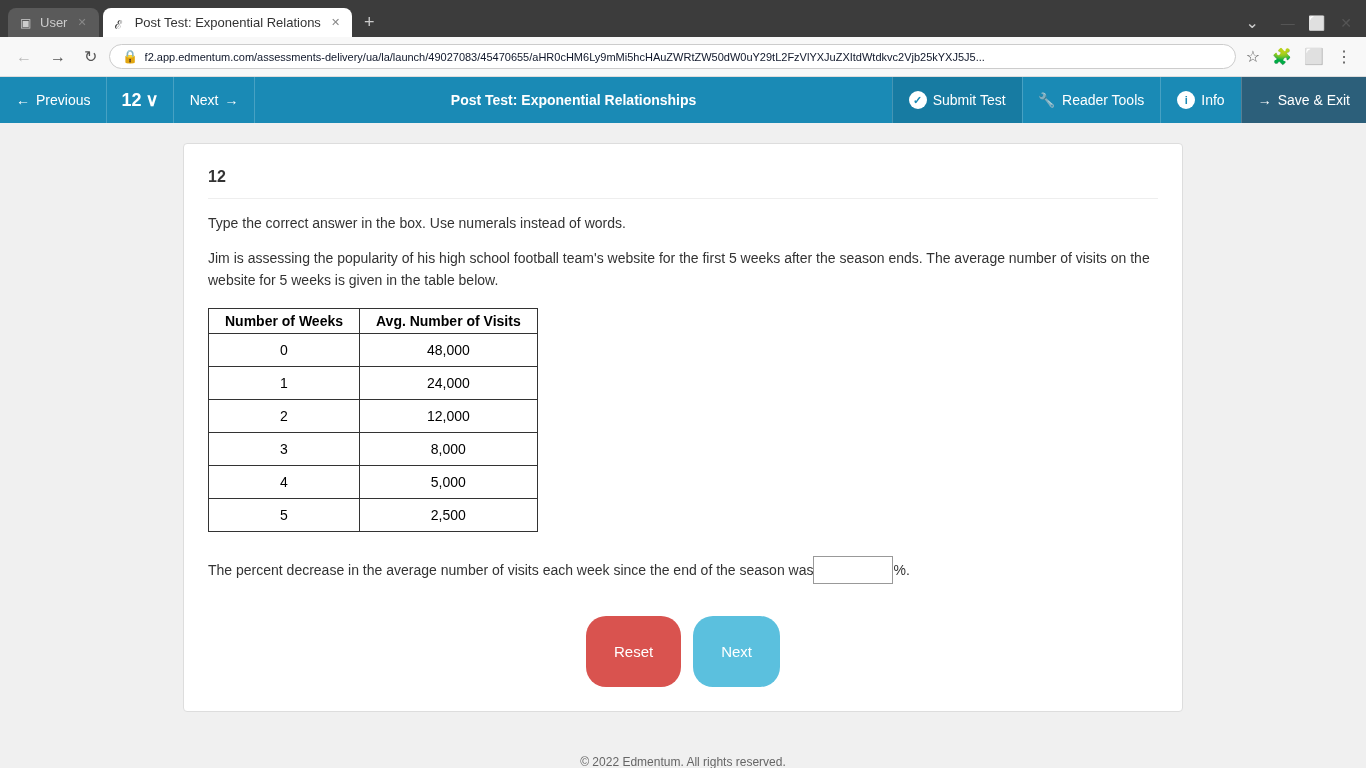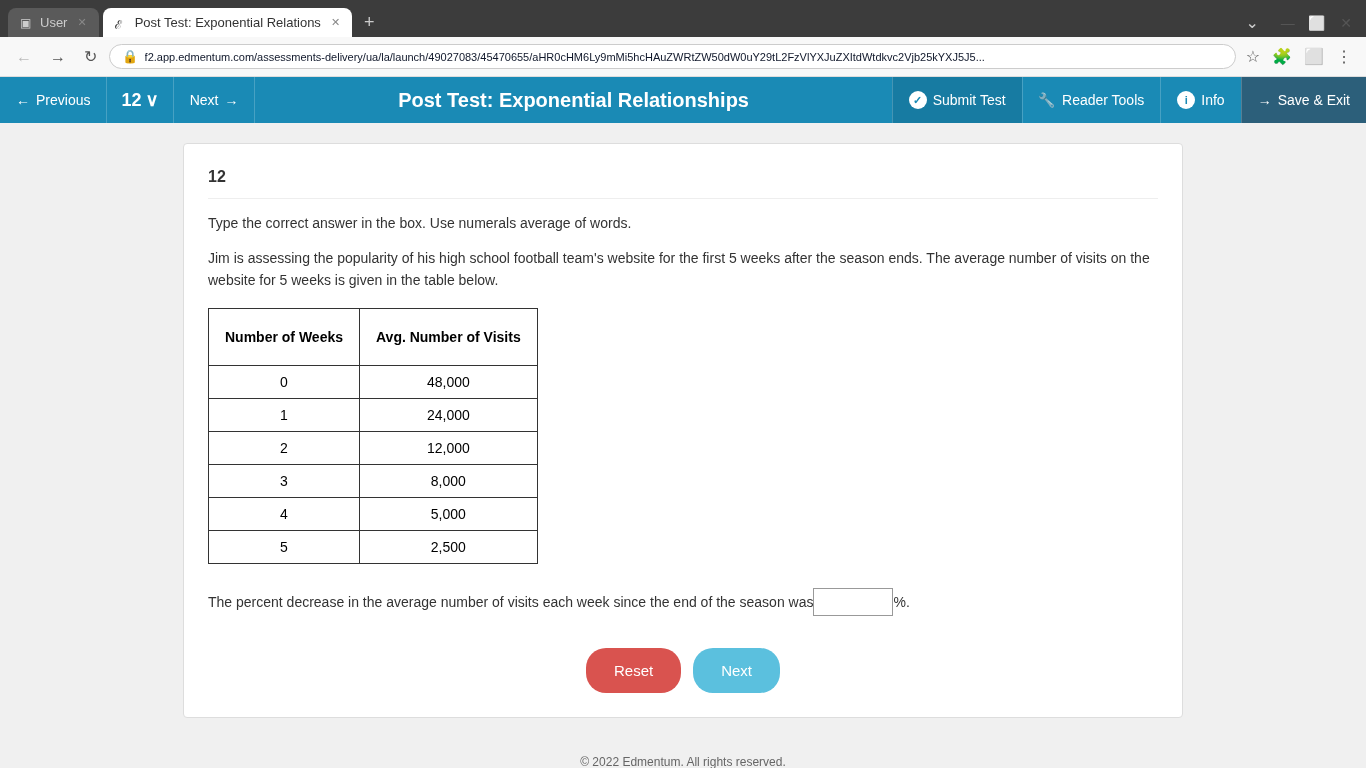--- a/index.html
+++ b/index.html
@@ -24,45 +24,45 @@
     .toolbar-icons { display: flex; gap: 4px; align-items: center; }
     .toolbar-icon-btn { background: none; border: none; font-size: 16px; color: #555; cursor: pointer; padding: 4px; border-radius: 50%; }
     .window-controls { display: flex; gap: 2px; margin-left: 4px; }
     .win-btn { background: none; border: none; font-size: 14px; color: #555; cursor: pointer; padding: 2px 6px; }
 
     
     .app-navbar { display: flex; align-items: stretch; background: #1a8ab5; height: 46px; }
     .nav-prev-btn { display: flex; align-items: center; gap: 6px; padding: 0 16px; color: #fff; font-size: 14px; cursor: pointer; border-right: 1px solid rgba(255,255,255,0.2); }
     .question-num { display: flex; align-items: center; gap: 4px; padding: 0 14px; color: #fff; font-size: 18px; font-weight: bold; cursor: pointer; border-right: 1px solid rgba(255,255,255,0.2); }
     .nav-next-btn { display: flex; align-items: center; gap: 6px; padding: 0 16px; color: #fff; font-size: 14px; cursor: pointer; border-right: 1px solid rgba(255,255,255,0.2); }
-    .test-title { flex: 1; display: flex; align-items: center; justify-content: center; color: #fff; font-size: 20px; font-weight: bold; }
+    .test-title { flex: 1; display: flex; align-items: center; justify-content: center; color: #fff; font-size: 14px; font-weight: bold; }
     .nav-actions { display: flex; align-items: stretch; }
     .nav-action-btn { display: flex; align-items: center; gap: 6px; padding: 0 16px; color: #fff; font-size: 14px; cursor: pointer; border-left: 1px solid rgba(255,255,255,0.2); }
     .nav-action-btn.submit { background: rgba(0,0,0,0.1); }
     .nav-action-btn.save-exit { background: #2c5f7a; }
 
     
     .main-content { padding: 20px; background: #f0f0f0; min-height: 620px; }
     .question-card { background: #fff; border: 1px solid #ddd; border-radius: 4px; padding: 24px; max-width: 1000px; margin: 0 auto; }
     .question-number { font-size: 16px; font-weight: bold; color: #333; margin-bottom: 16px; padding-bottom: 12px; border-bottom: 1px solid #eee; }
     .question-instruction { font-size: 14px; color: #333; margin-bottom: 16px; }
     .question-text { font-size: 14px; color: #333; line-height: 1.6; margin-bottom: 16px; }
 
     
     .data-table { border-collapse: collapse; margin-bottom: 24px; }
-    .data-table th { background: #fff; border: 1px solid #333; padding: 20px 16px; font-weight: bold; font-size: 14px; text-align: center; }
+    .data-table th { background: #fff; border: 1px solid #333; padding: 4px 16px; font-weight: bold; font-size: 14px; text-align: center; }
     .data-table td { border: 1px solid #333; padding: 8px 16px; font-size: 14px; text-align: center; }
 
     
     .answer-row { display: flex; align-items: center; font-size: 14px; color: #333; margin-bottom: 32px; }
     .answer-input { width: 80px; height: 28px; border: 1px solid #999; padding: 2px 6px; font-size: 14px; text-align: center; }
 
     
     .action-buttons { display: flex; gap: 12px; justify-content: center; }
-    .reset-btn { background: #d9534f; color: #fff; border: none; border-radius: 20px; padding: 14px 28px; font-size: 15px; cursor: pointer; }
+    .reset-btn { background: #d9534f; color: #fff; border: none; border-radius: 20px; padding: 27px 28px; font-size: 15px; cursor: pointer; }
     .next-btn { background: #5bc0de; color: #fff; border: none; border-radius: 20px; padding: 10px 28px; font-size: 15px; cursor: pointer; }
 
     
     .footer { text-align: center; padding: 12px; font-size: 12px; color: #666; background: #f0f0f0; }
 
     .circle-icon { display: inline-flex; align-items: center; justify-content: center; width: 18px; height: 18px; border-radius: 50%; font-size: 11px; font-weight: bold; }
     .circle-white { background: #fff; color: #1a8ab5; }
     .icon-arrow { font-size: 14px; }
   </style>
 </head>
@@ -140,21 +140,21 @@
       <span>→</span>
       <span>Save &amp; Exit</span>
     </div>
   </div>
 </div>
 
 <div class="main-content">
   <div class="question-card">
     <div class="question-number">12</div>
 
-    <div class="question-instruction">Type the correct answer in the box. Use numerals average of words.</div>
+    <div class="question-instruction">Type the correct answer in the box. Use numerals instead of words.</div>
 
     <div class="question-text">Jim is assessing the popularity of his high school football team's website for the first 5 weeks after the season ends. The average number of visits on the website for 5 weeks is given in the table below.</div>
 
     <table class="data-table">
       <thead>
         <tr>
           <th>Number of Weeks</th>
           <th>Avg. Number of Visits</th>
         </tr>
       </thead>

